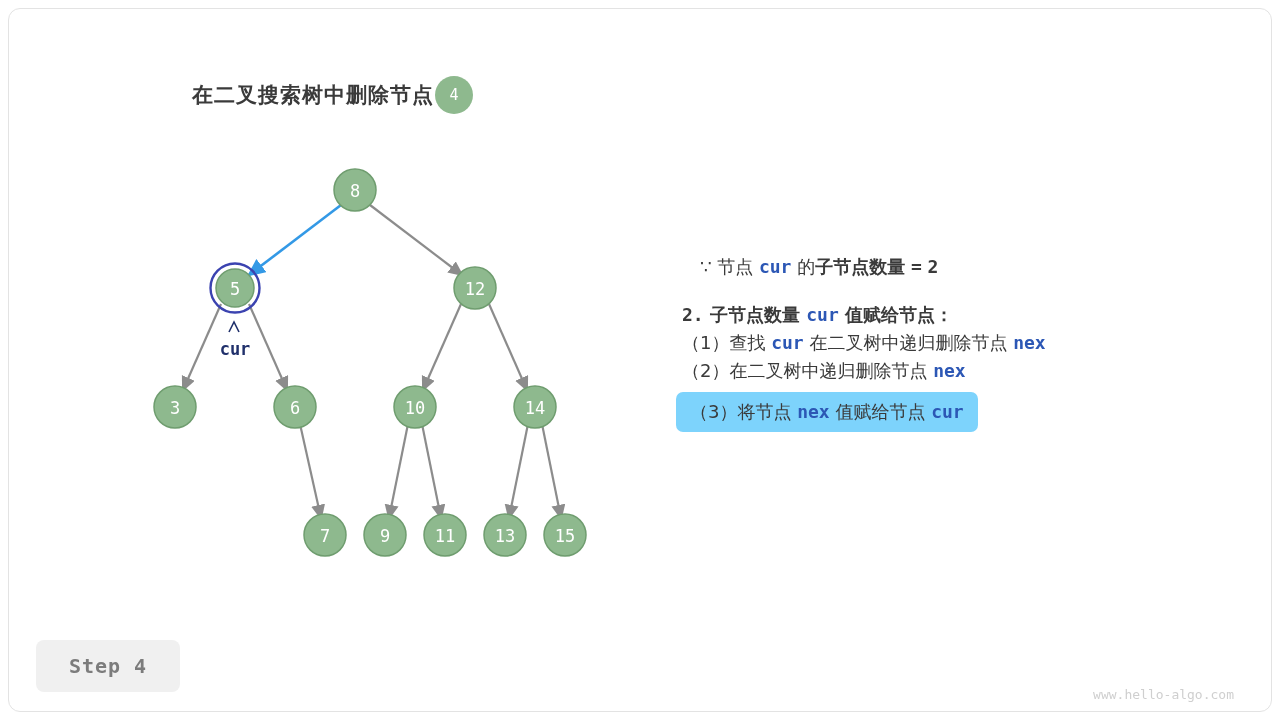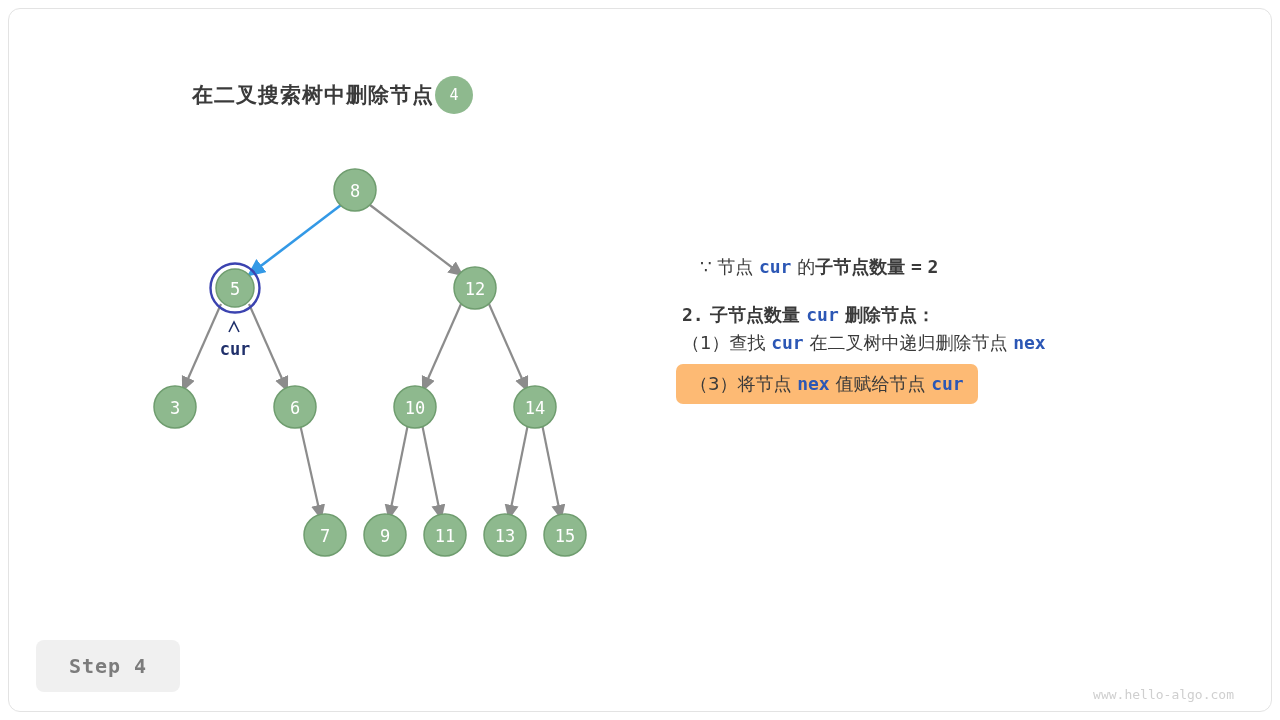--- a/index.html
+++ b/index.html
@@ -109,21 +109,21 @@
     font-family: "DejaVu Sans Mono", "Liberation Mono", monospace;
     font-weight: bold;
   }
   .blue { color: #2c57b5; }
   .dark { color: #3a3a3a; }
   .sp-top { margin-top: 22px; }
   .sp-sub { margin-top: 14px; }
   .indent { padding-left: 18px; }
   .hl-box {
     display: inline-block;
-    background: #fdba74;
+    background: #7dd3fc;
     border-radius: 7px;
     padding: 7px 14px;
     margin-top: 6px;
     margin-left: -6px;
   }
   #step-badge {
     position: absolute;
     left: 36px;
     top: 640px;
     width: 144px;
@@ -248,30 +248,34 @@
     <span class="mono blue">cur</span>
     <span>的</span><span class="strong">子节点数量</span>
     <span class="mono">=</span>
     <span class="mono">2</span>
   </div>
 
   <div class="line strong sp-top">
     <span class="mono dark">2.</span>
     <span>子节点数量</span>
     <span class="mono blue">cur</span>
-    <span>删除节点：</span>
+    <span>值赋给节点：</span>
   </div>
 
   <div class="line">
     <span>（1）</span><span>查找</span>
     <span class="mono blue">cur</span>
     <span>在二叉树中递归删除节点</span>
     <span class="mono blue">nex</span>
   </div>
 
+  <div class="line">
+    <span>（2）</span><span>在二叉树中递归删除节点</span>
+    <span class="mono blue">nex</span>
+  </div>
 
   <div class="line">
     <span class="hl-box">
       <span>（3）</span><span>将节点</span>
       <span class="mono blue">nex</span>
       <span>值赋给节点</span>
       <span class="mono blue">cur</span>
     </span>
   </div>
 

